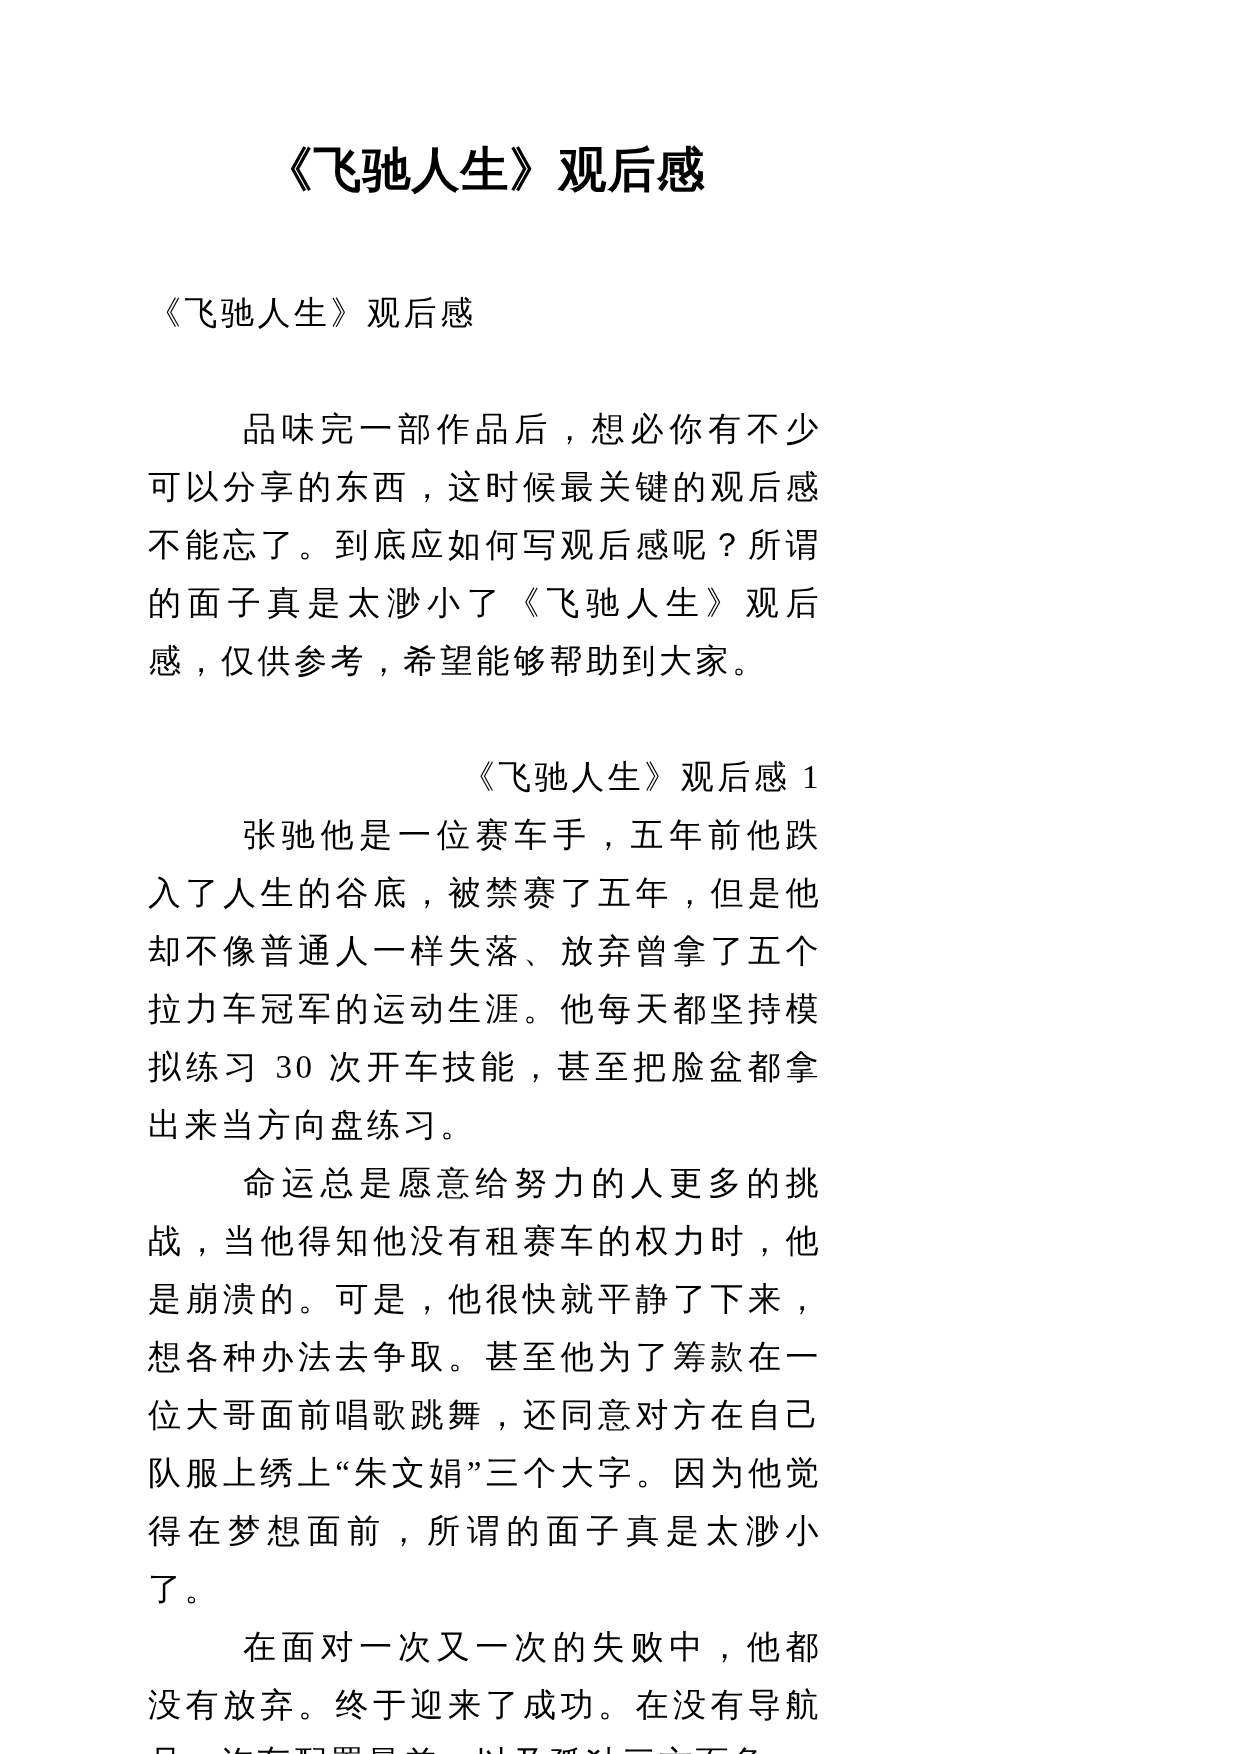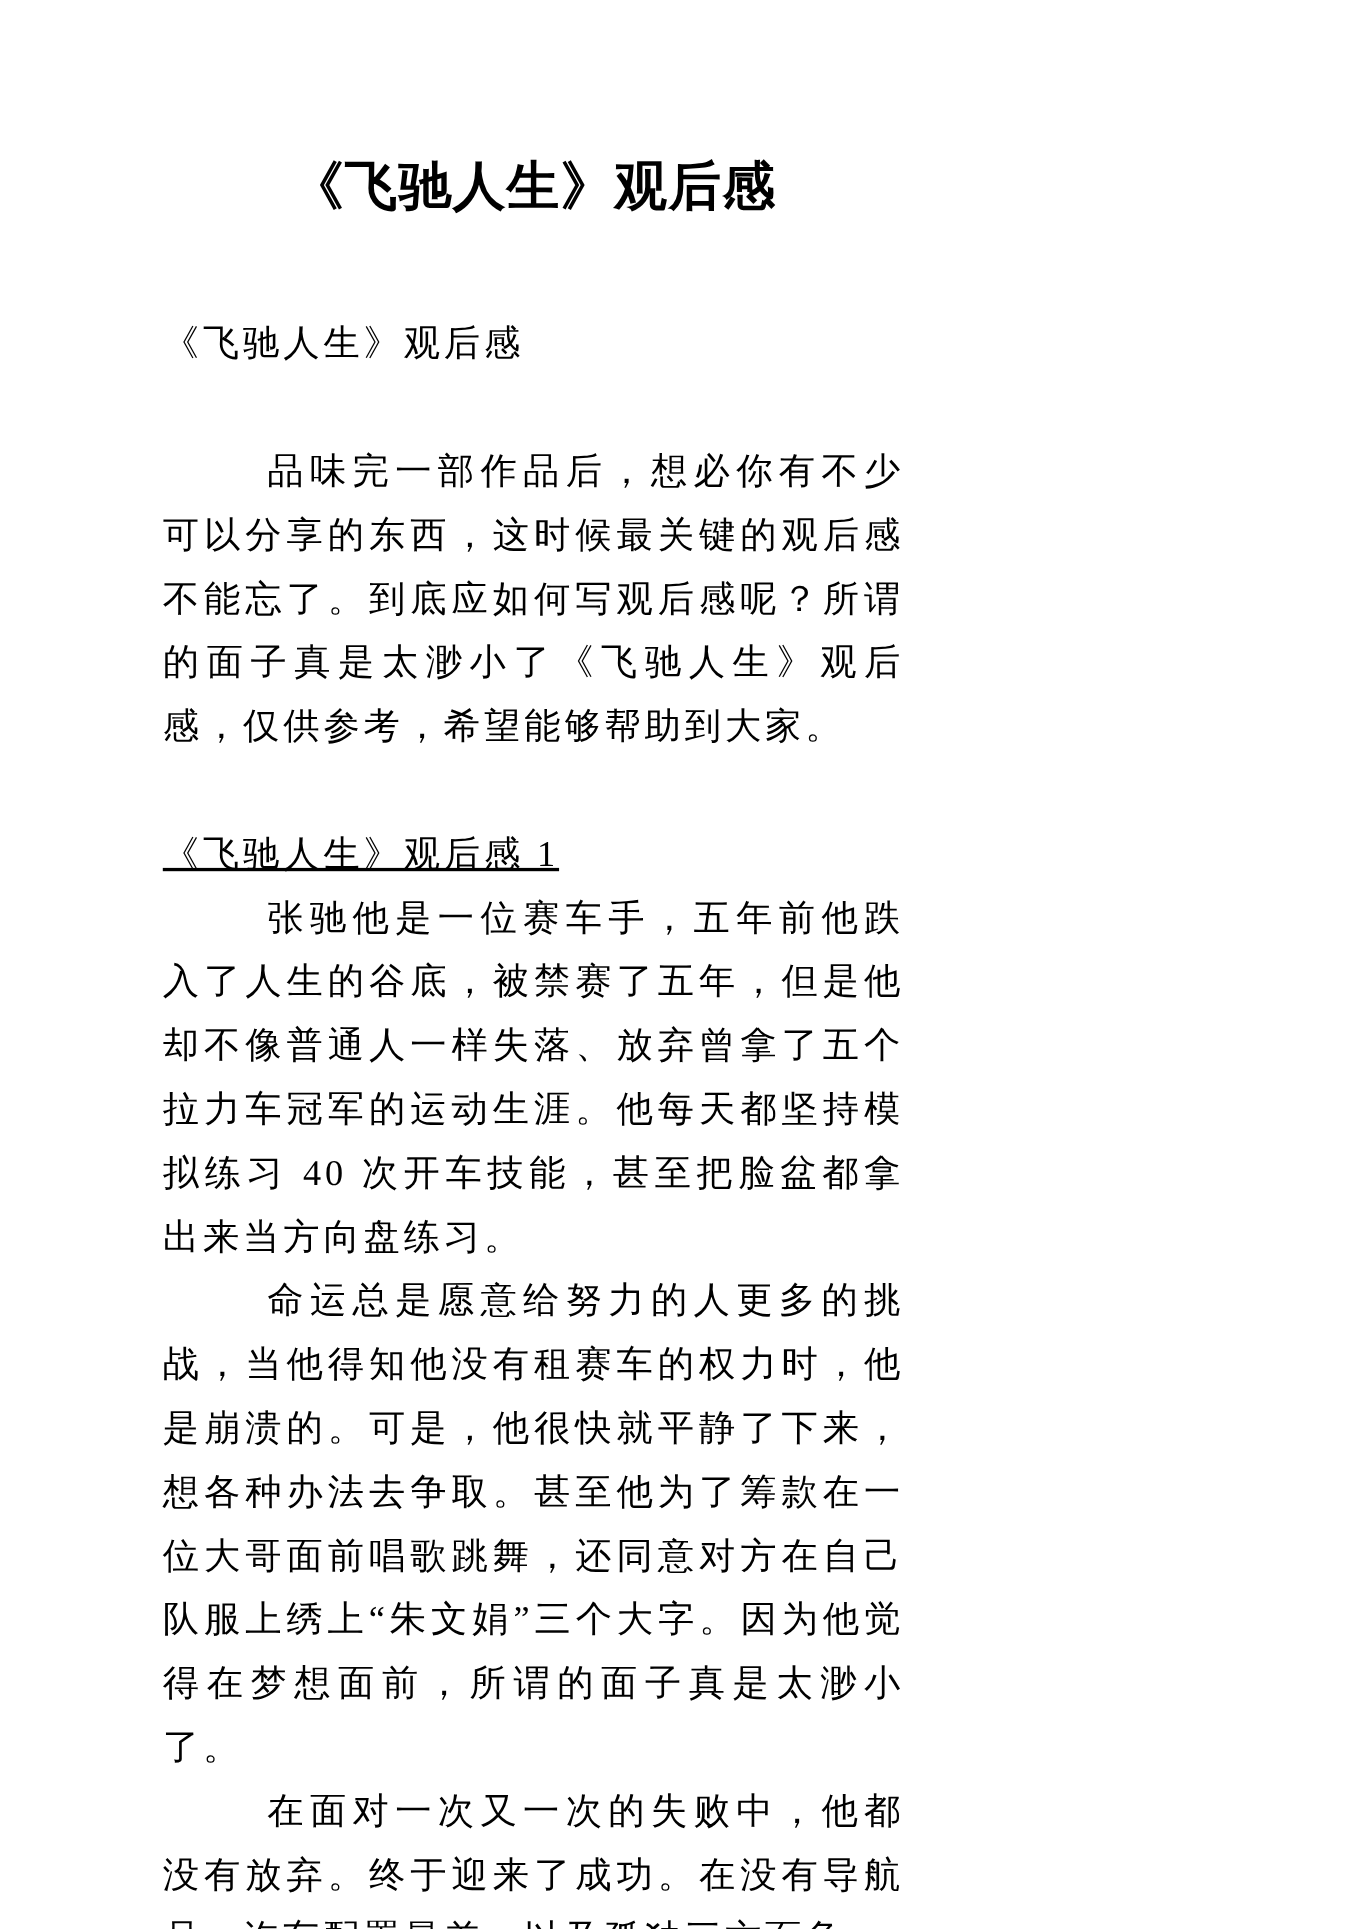--- a/index.html
+++ b/index.html
@@ -33,22 +33,21 @@
     letter-spacing: 3.5px;
     text-align: justify;
     text-justify: inter-character;
     word-break: break-all;
   }
   .subtitle {
     margin: 0;
   }
   .section-heading {
     margin: 58px 0 0 0;
-    text-align: left;
-    text-decoration: underline;
+    text-align: right;
   }
   .para {
     margin: 0;
     text-indent: 95px;
   }
   .para.gap-before {
     margin-top: 58px;
   }
 </style>
 </head>
@@ -58,19 +57,19 @@
 
   <h1 class="doc-title">《飞驰人生》观后感</h1>
 
   <p class="body-text subtitle">《飞驰人生》观后感</p>
 
   <p class="body-text para gap-before">品味完一部作品后，想必你有不少可以分享的东西，这时候最关键的观后感不能忘了。到底应如何写观后感呢？所谓的面子真是太渺小了《飞驰人生》观后感，仅供参考，希望能够帮助到大家。</p>
 
   <p class="body-text section-heading">《飞驰人生》观后感 1</p>
 
 
-  <p class="body-text para">张驰他是一位赛车手，五年前他跌入了人生的谷底，被禁赛了五年，但是他却不像普通人一样失落、放弃曾拿了五个拉力车冠军的运动生涯。他每天都坚持模拟练习 40 次开车技能，甚至把脸盆都拿出来当方向盘练习。</p>
+  <p class="body-text para">张驰他是一位赛车手，五年前他跌入了人生的谷底，被禁赛了五年，但是他却不像普通人一样失落、放弃曾拿了五个拉力车冠军的运动生涯。他每天都坚持模拟练习 30 次开车技能，甚至把脸盆都拿出来当方向盘练习。</p>
 
   <p class="body-text para">命运总是愿意给努力的人更多的挑战，当他得知他没有租赛车的权力时，他是崩溃的。可是，他很快就平静了下来，想各种办法去争取。甚至他为了筹款在一位大哥面前唱歌跳舞，还同意对方在自己队服上绣上“朱文娟”三个大字。因为他觉得在梦想面前，所谓的面子真是太渺小了。</p>
 
   <p class="body-text para">在面对一次又一次的失败中，他都没有放弃。终于迎来了成功。在没有导航员、汽车配置最差，以及孤独三方面危</p>
 
 </div>
 
 </body></html>

